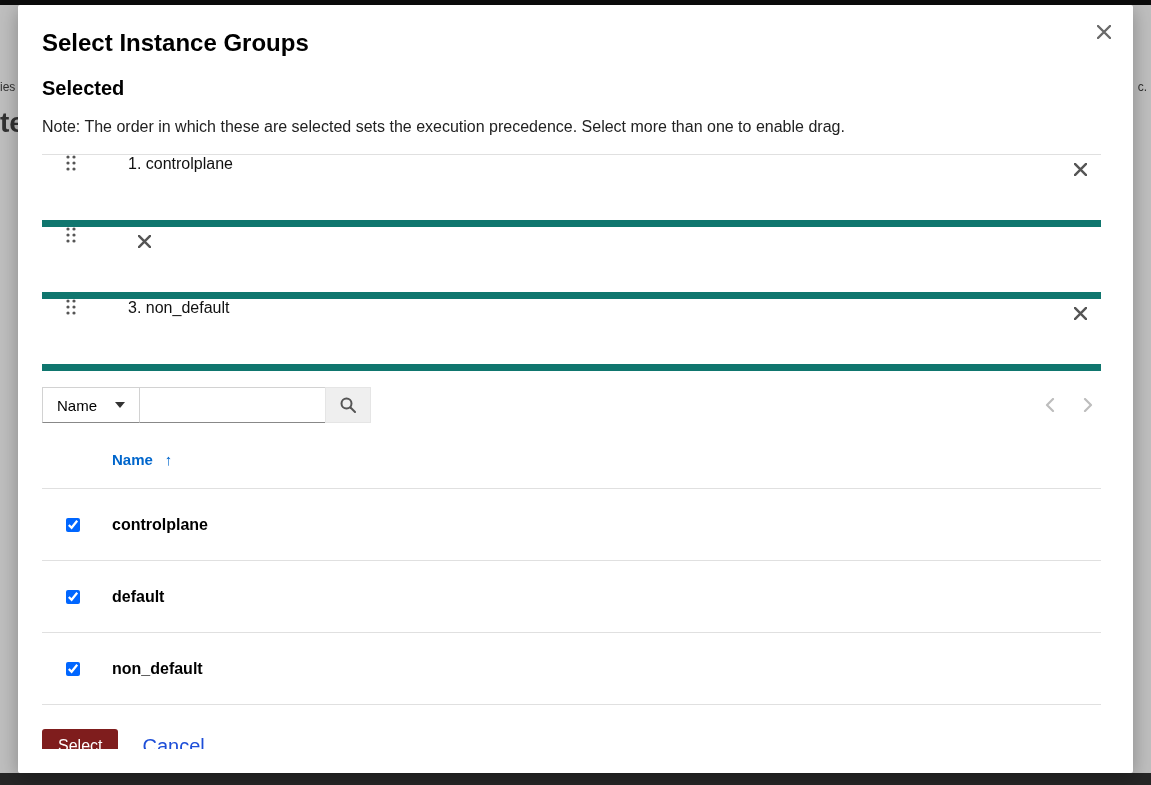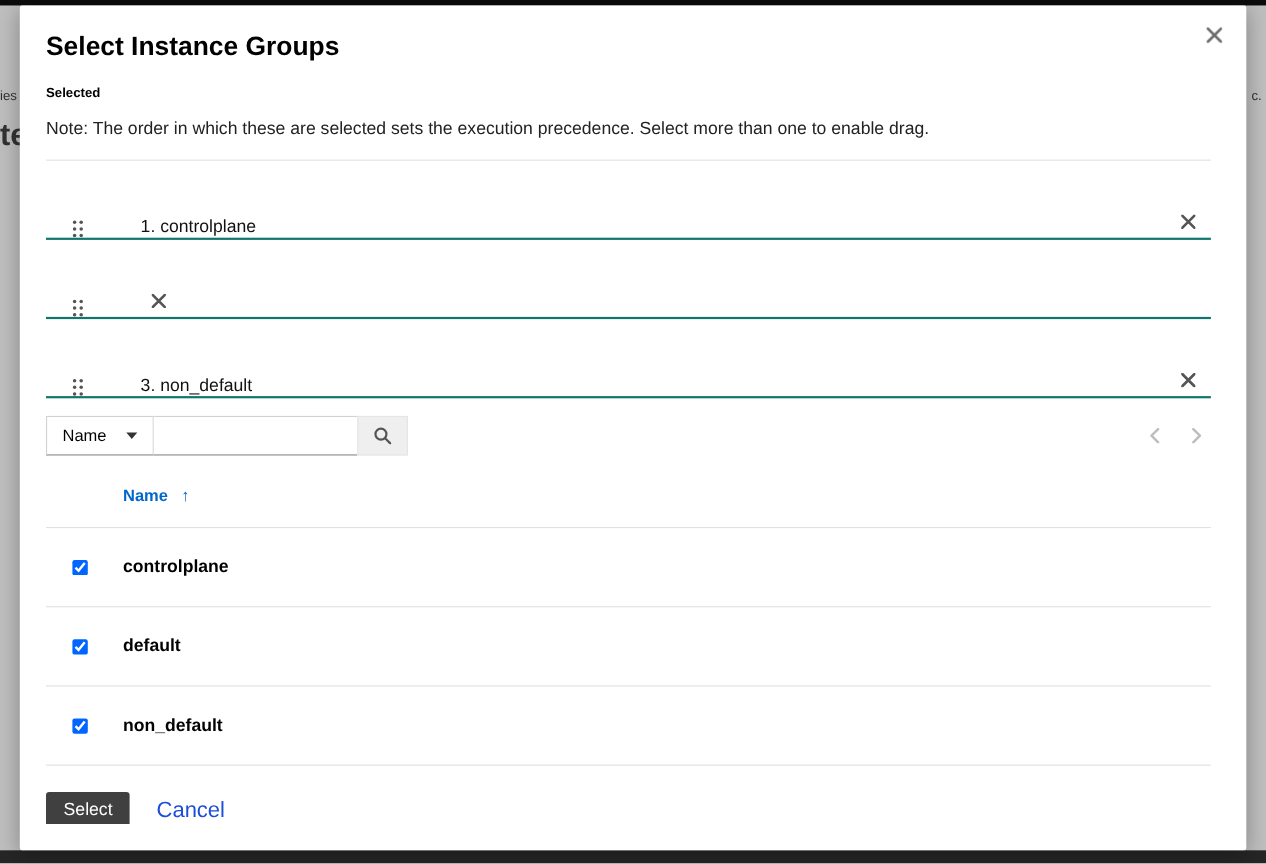--- a/index.html
+++ b/index.html
@@ -59,29 +59,29 @@
   margin-bottom: 20px;
 }
 .close-x {
   position: absolute;
   top: 20px;
   right: 22px;
   color: #6a6a6a;
   cursor: pointer;
   font-size: 18px;
 }
-.sub-label { font-size: 12px; font-weight: 600; margin-top: 2px; }
+.sub-label { font-size: 20px; font-weight: 600; margin-top: 2px; }
 .note { font-size: 16px; color: #222; margin-top: 18px; margin-bottom: 18px; }
 
 .sel-list { border-top: 1px solid #e0e0e0; }
 .sel-row {
   display: flex;
-  align-items: flex-end;
+  align-items: flex-start;
   height: 72px;
-  border-bottom: 2px solid #0f766e;
+  border-bottom: 7px solid #0f766e;
   padding: 0 4px 0 24px;
 }
 .drag-handle { color: #555; margin-right: 52px; cursor: grab; display:flex; }
 .sel-text { font-size: 16px; color: #111; flex: 1; }
 .row-x { color: #555; cursor: pointer; padding: 8px 10px; }
 
 .filter-bar {
   display: flex;
   align-items: center;
   margin-top: 16px;
@@ -156,21 +156,21 @@
 }
 .opt-name { font-size: 16px; font-weight: 600; }
 
 .modal-actions {
   display: flex;
   align-items: center;
   gap: 24px;
   padding-top: 24px;
 }
 .btn-primary {
-  background: #404040;
+  background: #7f1d1d;
   color: #fff;
   border: none;
   font-size: 16px;
   padding: 8px 16px;
   border-radius: 3px;
   cursor: pointer;
 }
 .btn-link {
   background: none; border: none; color: #1d4ed8; font-size: 20px; cursor: pointer;
 }

